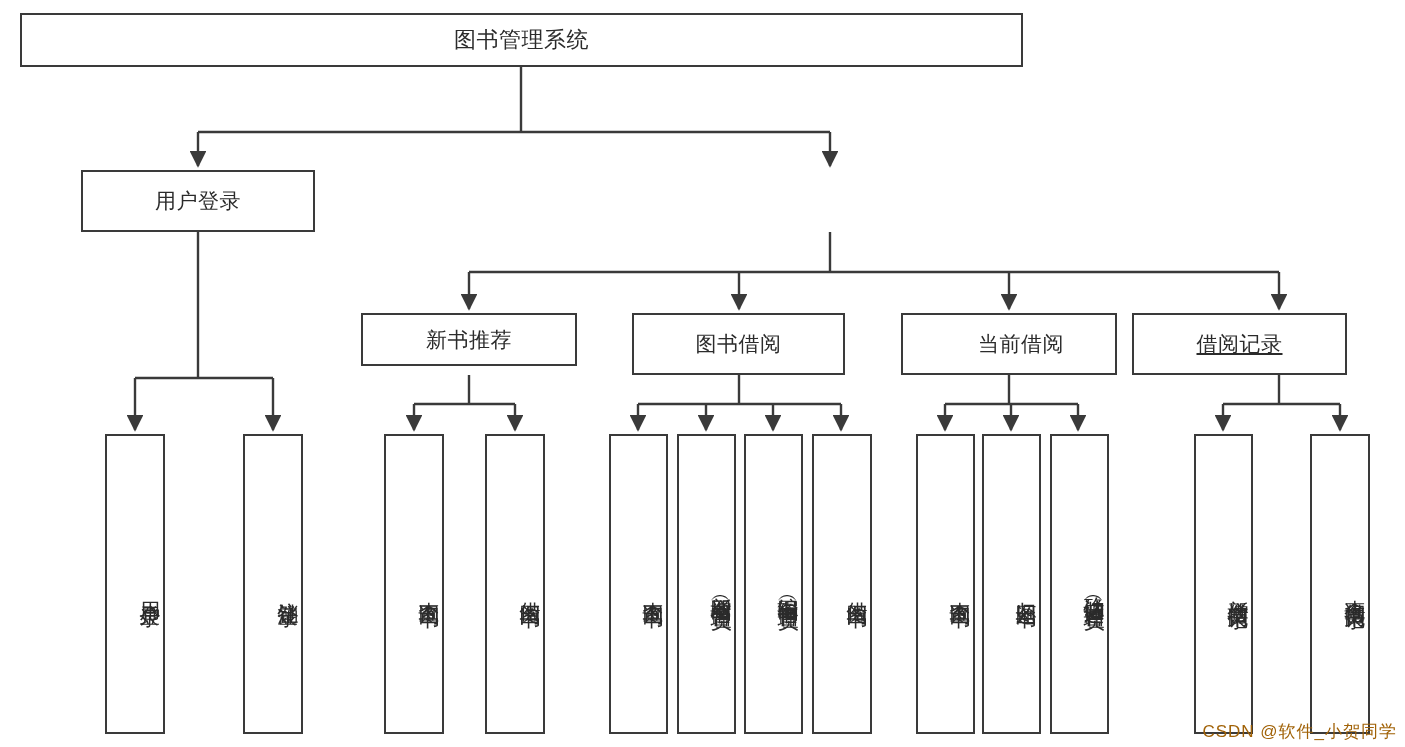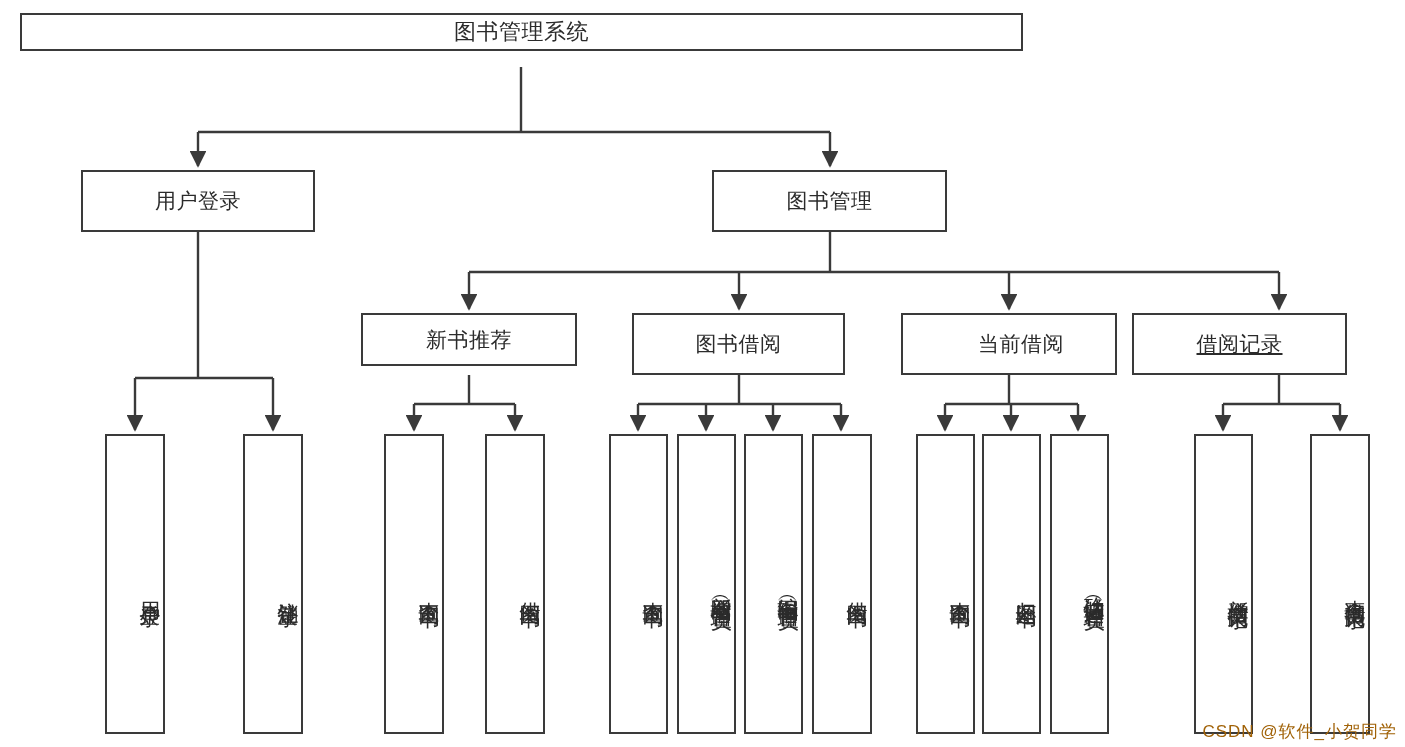--- a/index.html
+++ b/index.html
@@ -113,24 +113,23 @@
       <path d="M 1011 404 L 1011 430" marker-end="url(#arrow)"></path>
       <path d="M 1078 404 L 1078 430" marker-end="url(#arrow)"></path>
 
       <path d="M 1279 375 L 1279 404"></path>
       <path d="M 1223 404 L 1340 404"></path>
       <path d="M 1223 404 L 1223 430" marker-end="url(#arrow)"></path>
       <path d="M 1340 404 L 1340 430" marker-end="url(#arrow)"></path>
     </g>
   </svg>
 
-  <div class="node h root" style="left:20px; top:13px; width:1003px; height:38px;">图书管理系统</div>
+  <div class="node h root" style="left:20px; top:13px; width:1003px; height:54px;">图书管理系统</div>
 
   <div class="node h" style="left:81px; top:170px; width:234px; height:62px;">用户登录</div>
-  <div class="node h" style="left:712px; top:170px; width:235px; height:62px;">图书管理</div>
 
   <div class="node h" style="left:361px; top:313px; width:216px; height:53px;">新书推荐</div>
   <div class="node h" style="left:632px; top:313px; width:213px; height:62px;">图书借阅</div>
   <div class="node h" style="left:901px; top:313px; width:216px; height:62px;padding-left:24px;">当前借阅</div>
   <div class="node h" style="left:1132px; top:313px; width:215px; height:62px;text-decoration:underline;">借阅记录</div>
 
   <div class="node v" style="left:105px; top:434px; width:60px; height:300px;">用户登录</div>
   <div class="node v" style="left:243px; top:434px; width:60px; height:300px;">注销登录</div>
 
   <div class="node v" style="left:384px; top:434px; width:60px; height:300px;">查询图书</div>

